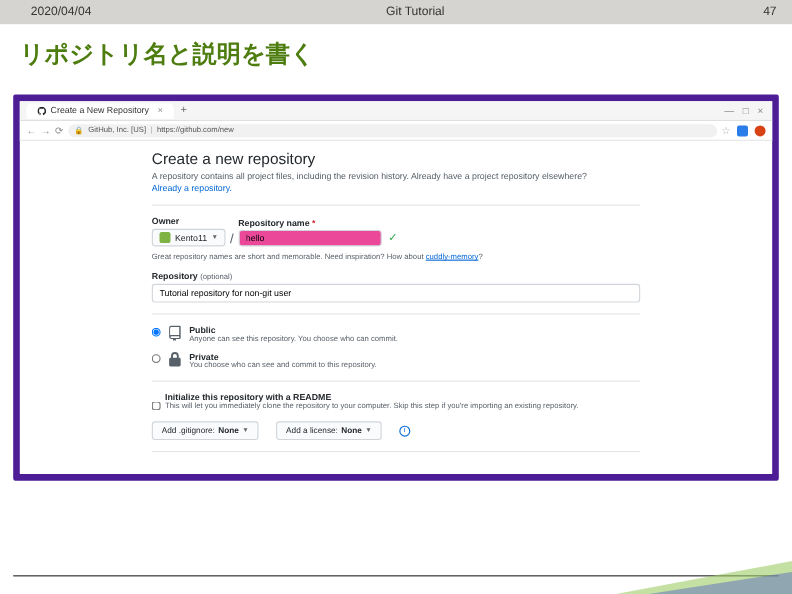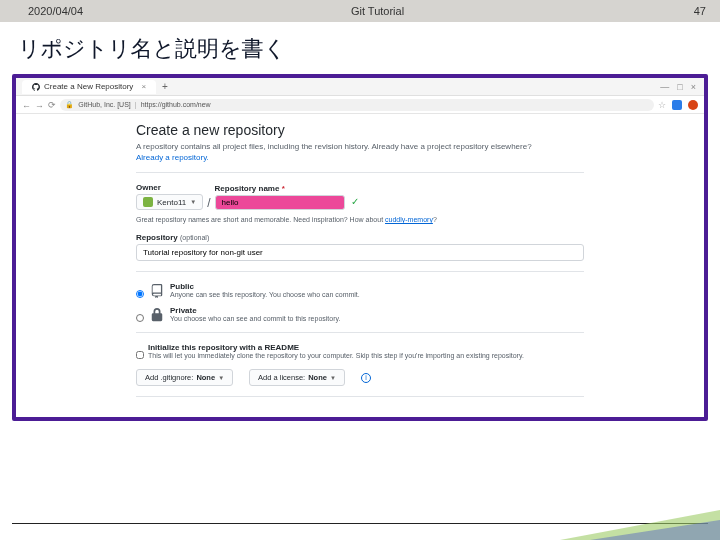--- a/index.html
+++ b/index.html
@@ -3,23 +3,23 @@
 <meta charset="utf-8">
 <style>
 * { margin: 0; padding: 0; box-sizing: border-box; }
 body { font-family: -apple-system, BlinkMacSystemFont, "Segoe UI", Helvetica, Arial, sans-serif; background: #fff; width: 720px; height: 540px; overflow: hidden; }
 
 .slide-header { background: #d6d4d0; height: 22px; display: flex; align-items: center; justify-content: space-between; font-size: 11px; color: #333; padding: 0 8px; }
 .slide-header .date { padding-left: 20px; }
 .slide-header .title { flex: 1; text-align: center; }
 .slide-header .page { width: 40px; text-align: right; padding-right: 6px; }
 
-.slide-title { font-size: 22px; font-weight: 400; padding: 12px 18px 10px; color: #0f172a; }
-
-.browser { margin: 0 12px; border: 4px solid #4c1d95; border-radius: 2px; font-size: 9px; }
+.slide-title { font-size: 22px; font-weight: 700; padding: 12px 18px 10px; color: #4d7c0f; }
+
+.browser { margin: 12px 12px; border: 6px solid #4c1d95; border-radius: 2px; font-size: 9px; }
 .browser-tabs { height: 18px; background: #f5f5f5; display: flex; align-items: center; border-bottom: 1px solid #e0e0e0; padding-left: 6px; }
 .tab { display: flex; align-items: center; gap: 4px; background: #fff; height: 14px; padding: 0 10px; border-radius: 4px 4px 0 0; font-size: 8px; color: #333; }
 .tab .octocat { width: 8px; height: 8px; }
 .tab-plus { margin-left: 6px; color: #666; font-size: 10px; }
 .browser-window-ctrl { margin-left: auto; display: flex; gap: 8px; padding-right: 8px; color: #888; font-size: 9px; }
 
 .browser-url { height: 18px; display: flex; align-items: center; gap: 4px; padding: 0 6px; background: #fff; border-bottom: 1px solid #e5e5e5; }
 .browser-url .nav-ico { color: #888; font-size: 9px; }
 .url-bar { flex: 1; background: #f1f1f1; border-radius: 8px; height: 12px; display: flex; align-items: center; padding: 0 6px; color: #555; font-size: 7px; gap: 4px; }
 .url-right { display: flex; gap: 6px; align-items: center; }
@@ -45,21 +45,21 @@
 .rname-input { border: 1px solid #d1d5da; border-radius: 3px; padding: 2px 6px; font-size: 8px; width: 130px; background: #ec4899; }
 .check { color: #28a745; font-size: 10px; margin-left: 4px; }
 
 .hint { font-size: 7px; color: #586069; margin-top: 6px; }
 .hint a { color: #0366d6; }
 
 .desc-label { font-size: 8px; font-weight: 600; margin-top: 10px; }
 .optional { font-weight: 400; color: #586069; font-size: 7px; }
 .desc-input { width: 100%; border: 1px solid #d1d5da; border-radius: 3px; padding: 3px 6px; font-size: 8px; margin-top: 2px; background: #fff; }
 
-.vis-row { display: flex; align-items: flex-end; gap: 6px; margin-top: 8px; }
+.vis-row { display: flex; align-items: flex-start; gap: 6px; margin-top: 8px; }
 .vis-row input[type=radio] { margin-top: 2px; width: 8px; height: 8px; }
 .vis-icon { width: 14px; height: 14px; flex-shrink: 0; }
 .vis-text .t { font-size: 8px; font-weight: 600; }
 .vis-text .d { font-size: 7px; color: #586069; }
 
 .init-row { display: flex; align-items: flex-end; gap: 4px; margin-top: 8px; }
 .init-row input[type=checkbox] { margin-top: 2px; width: 8px; height: 8px; }
 .init-text .t { font-size: 8px; font-weight: 600; }
 .init-text .d { font-size: 7px; color: #586069; }
 

